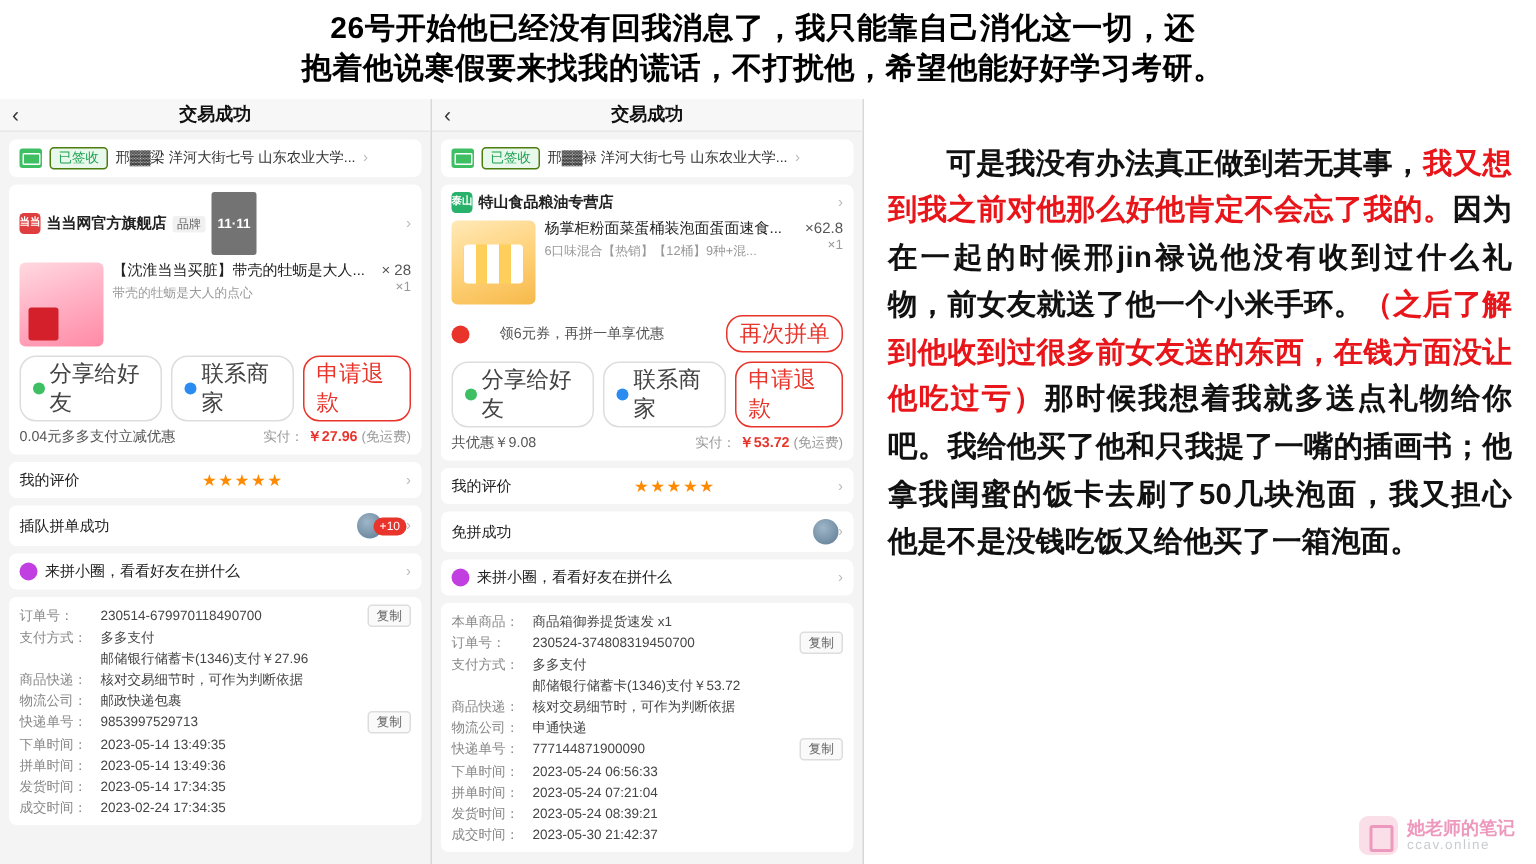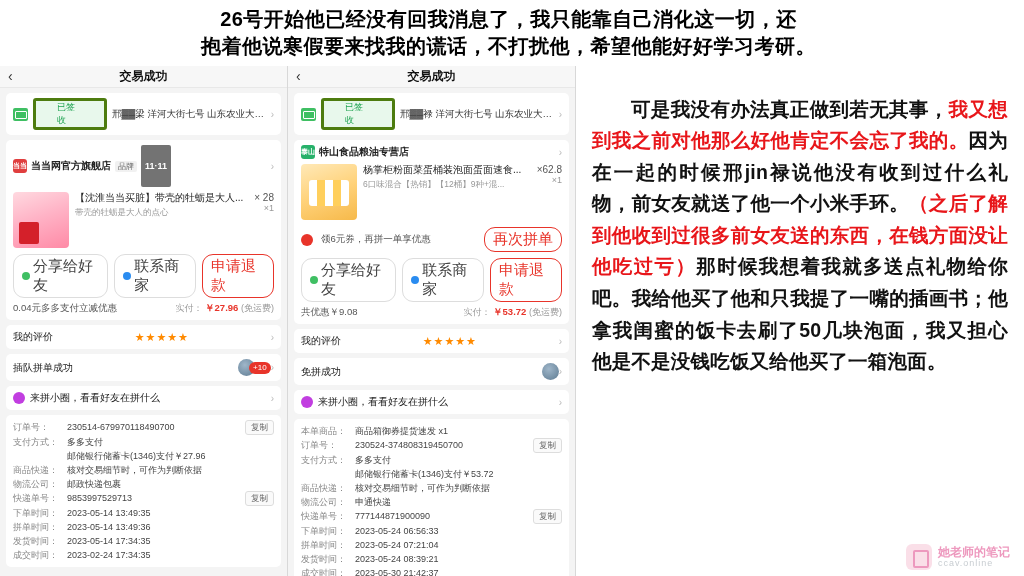--- a/index.html
+++ b/index.html
@@ -72,22 +72,22 @@
   .ship-line { display:flex; align-items:center; gap:5px; font-size:10px; }
   .truck {
     width:15px;height:13px;background:#3fbf63;border-radius:2px;
     position:relative; flex:none;
   }
   .truck:after{
     content:""; position:absolute; left:2px; top:3px;
     width:10px;height:6px;border:1.5px solid #fff;border-radius:1px;
   }
   .tag-sign {
-    background:#e8f8ec;color:#21a453;border:3px solid #4d7c0f;
-    border-radius:3px; padding:0 21px; font-size:9px; line-height:13px;
+    background:#e8f8ec;color:#21a453;border:1px solid #4d7c0f;
+    border-radius:3px; padding:0 5px; font-size:9px; line-height:13px;
   }
   .addr {
     font-size:9.5px; color:#333; white-space:nowrap; overflow:hidden;
     text-overflow:ellipsis; max-width:205px;
   }
 
   .shop-line { display:flex; align-items:center; gap:4px; font-size:10px; }
   .shop-logo {
     width:14px;height:14px;border-radius:3px;background:#e03e3e;color:#fff;
     font-size:7px;line-height:14px;text-align:center;flex:none;font-weight:bold;
@@ -382,21 +382,21 @@
           <div class="ptitle">杨掌柜粉面菜蛋桶装泡面蛋面速食...</div>
           <div class="psub">6口味混合【热销】【12桶】9种+混...</div>
         </div>
         <div class="pright">
           <div class="cnt">×62.8</div>
           <div class="x1">×1</div>
         </div>
       </div>
 
       <div class="coupon-line" style="margin-top:7px">
-        <span class="row" style="gap:8px">
+        <span class="row" style="gap:20px">
           <span class="mini-circle" style="background:#e8342a"></span>
           <span>领6元券，再拼一单享优惠</span>
         </span>
         <span class="btn redfill">
           <span>再次拼单</span>
         </span>
       </div>
 
       <div class="btnrow">
         <div class="btn">

